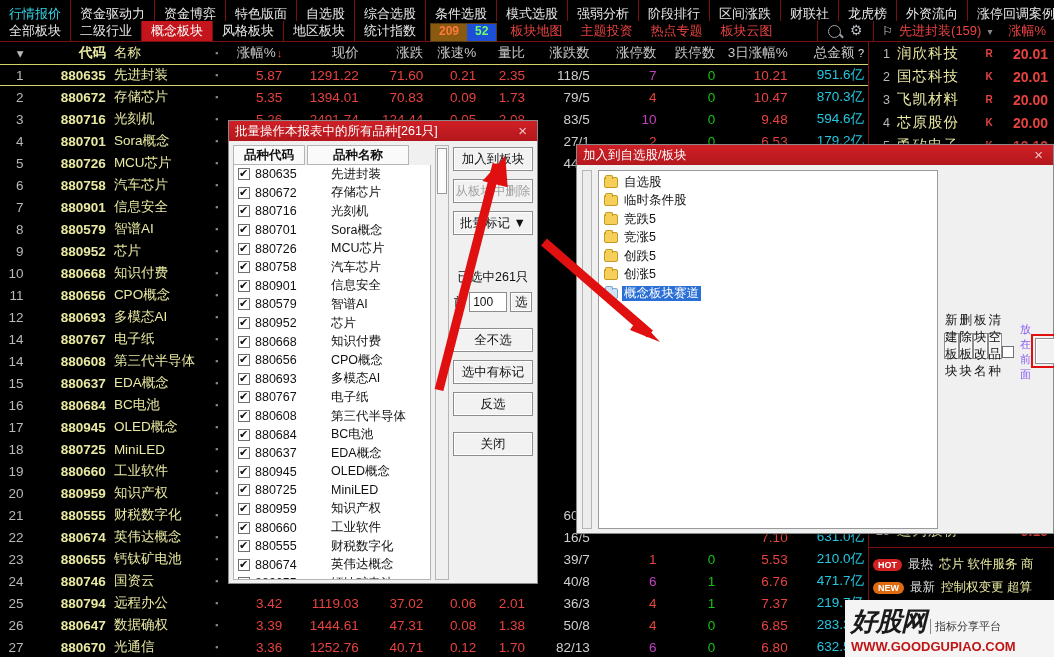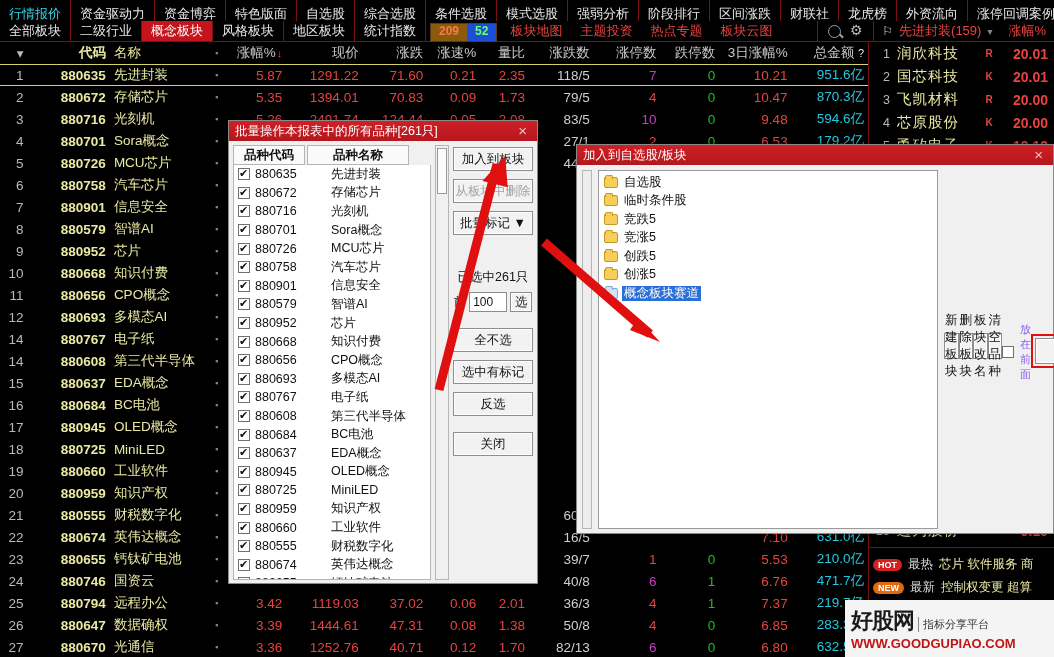--- a/index.html
+++ b/index.html
@@ -89,21 +89,21 @@
   .hotbadge{ background:#d32020; color:#fff; font-size:9px; font-weight:bold; border-radius:7px; padding:1px 5px; position:relative;}
   .hotbadge.orange{ background:#e06a10; }
   .hotlabel{ color:#d8d8d8; }
   .hotitems{ color:#e9e9a2; white-space:nowrap; overflow:hidden;}
 
   
   .wm { position:absolute; left:845px; top:600px; width:209px; height:57px;
         background:#f4f4f4; display:flex; flex-direction:column; justify-content:center;
         padding-left:6px; overflow:hidden;}
   .wm-top{ display:flex; align-items:baseline; gap:4px; }
-  .wm-logo{ font-size:22px; font-weight:bold; color:#1a1a1a; letter-spacing:-1px;}
+  .wm-logo{ font-size:26px; font-weight:bold; color:#1a1a1a; letter-spacing:-1px;font-style:italic;}
   .wm-sub{ font-size:11px; color:#333; border-left:1px solid #888; padding-left:4px;}
   .wm-url{ font-size:13px; color:#c01515; font-weight:bold; letter-spacing:0px;}
 
   
   .dlg { position:absolute; background:#f0f0f0; border:1px solid #8a8a8a; box-shadow:0 0 4px rgba(0,0,0,.6); }
   .dlg-title { height:20px; background:linear-gradient(#cf2026,#b3171d); display:flex; align-items:center;
                padding:0 6px; color:#fff; font-size:12.5px; }
   .dlg-title .t { flex:1; }
   .dlg-x { color:#f0c3c3; font-size:15px; padding:0 4px; line-height:14px;}
   #dlgBatch { left:228px; top:120px; width:310px; height:464px; }

